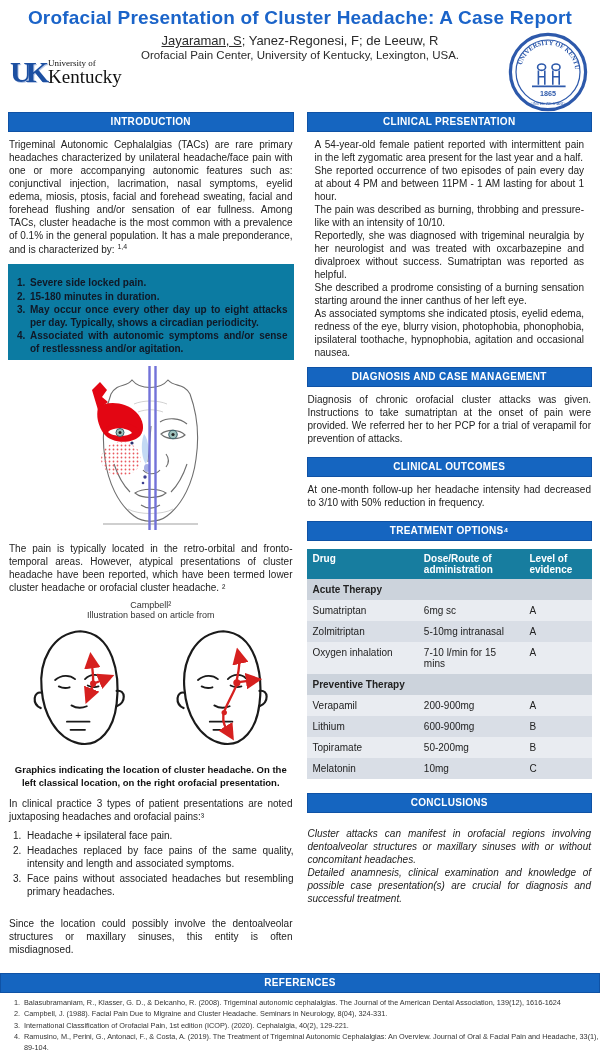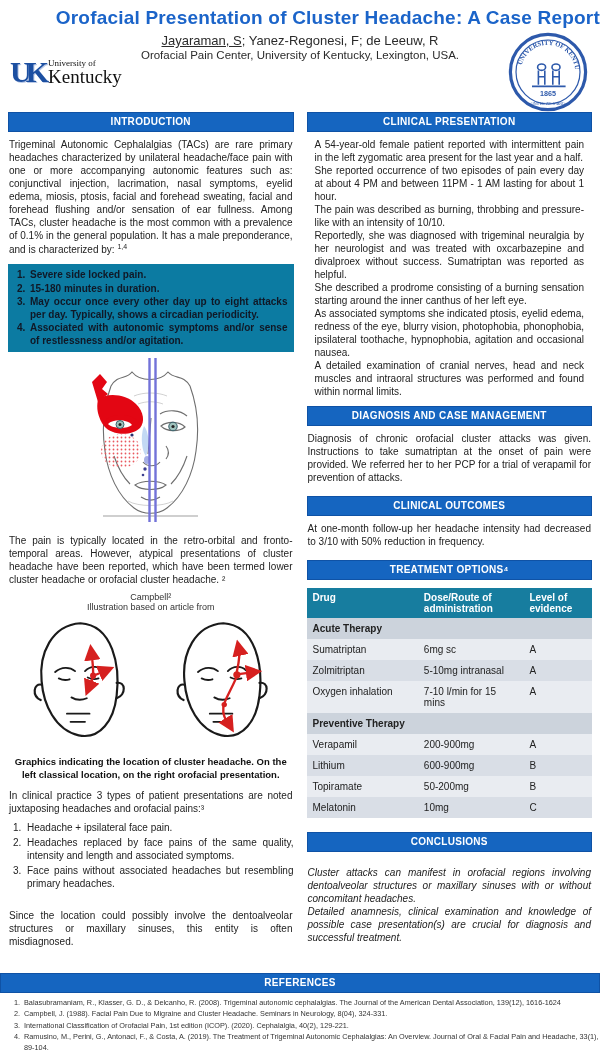--- a/index.html
+++ b/index.html
@@ -2,38 +2,38 @@
 <html><head>
 <meta charset="utf-8">
 <style>
   html,body{margin:0;padding:0;background:#fff;}
   .poster{
     position:relative;width:600px;height:1063px;background:#ffffff;
     font-family:"Liberation Sans",sans-serif;color:#222;overflow:hidden;
   }
   
   .hdr{position:relative;padding-top:7px;height:105px;}
-  .title{color:#1b64c9;font-size:19px;font-weight:bold;text-align:right;letter-spacing:.2px;}
+  .title{color:#1b64c9;font-size:19px;font-weight:bold;text-align:center;letter-spacing:.2px;}
   .authors{font-size:13px;color:#2b2b2b;text-align:center;margin-top:4px;}
   .authors .ul{text-decoration:underline;}
   .affil{font-size:11.5px;color:#2b2b2b;text-align:center;margin-top:1px;}
   .uklogo{position:absolute;left:10px;top:58px;display:flex;align-items:center;gap:5px;}
   .ukmark{font-family:"Liberation Serif",serif;font-weight:bold;font-size:30px;color:#1c4fa1;
     line-height:.9;letter-spacing:-6px;text-shadow:1px 1px 0 #b9c8e6;}
   .uktext .small{font-family:"Liberation Serif",serif;font-size:9px;color:#111;}
   .uktext .big{font-family:"Liberation Serif",serif;font-size:19px;color:#111;line-height:.9;}
   .seal{position:absolute;right:12px;top:32px;}
   
   .cols{position:absolute;top:112px;left:8px;width:584px;display:flex;gap:13px;}
   .col{width:286px;}
   .bar{background:#1565c0;border:1px solid #0f52a5;color:#fff;font-weight:bold;text-align:center;
     font-size:10px;padding:3px 0 4px;letter-spacing:.3px;}
   .col p{font-size:10px;line-height:1.3;text-align:justify;margin:6px 1px;}
   .tight p{margin:0 1px;}
-  .crit{background:#0c7ba2;color:#101826;font-weight:bold;margin:8px 0 4px;padding:4px 6px 5px 2px;}
+  .crit{background:#0c7ba2;color:#101826;font-weight:bold;margin:8px 0 4px;padding:12px 6px 5px 2px;}
   .crit ol{margin:0 0 0 18px;padding:0;font-size:10px;line-height:1.32;text-align:justify;}
   .crit li{padding-left:2px;}
   .plainlist{margin:4px 0 0 16px;padding:0;font-size:10px;line-height:1.35;text-align:justify;}
   .plainlist li{padding-left:3px;margin-bottom:1px;}
   .figwrap{text-align:center;margin:4px 0;}
   .note{font-size:9px;text-align:center;color:#333;margin:6px 0 0;}
   .boldcap{font-size:9.5px;font-weight:bold;text-align:center;color:#111;margin:2px 6px 8px;line-height:1.3;}
   
   table.tx{width:100%;border-collapse:collapse;font-size:10px;margin-top:8px;}
   table.tx th{background:#177d9f;color:#fff;font-weight:bold;text-align:left;padding:4px 6px;vertical-align:top;margin-top:44px;}
@@ -232,21 +232,20 @@
 
     <div class="col">
       <div class="bar">CLINICAL PRESENTATION</div>
       <div class="tight" style="margin:6px 7px 8px;">
         <p>A 54-year-old female patient reported with intermittent pain in the left zygomatic area present for the last year and a half.</p>
         <p>She reported occurrence of two episodes of pain every day at about 4 PM and between 11PM - 1 AM lasting for about 1 hour.</p>
         <p>The pain was described as burning, throbbing and pressure-like with an intensity of 10/10.</p>
         <p>Reportedly, she was diagnosed with trigeminal neuralgia by her neurologist and was treated with oxcarbazepine and divalproex without success. Sumatriptan was reported as helpful.</p>
         <p>She described a prodrome consisting of a burning sensation starting around the inner canthus of her left eye.</p>
         <p>As associated symptoms she indicated ptosis, eyelid edema, redness of the eye, blurry vision, photophobia, phonophobia, ipsilateral toothache, hypnophobia, agitation and occasional nausea.</p>
-        <p>A detailed examination of cranial nerves, head and neck muscles and intraoral structures was performed and found within normal limits.</p>
       </div>
 
       <div class="bar">DIAGNOSIS AND CASE MANAGEMENT</div>
       <p style="margin-bottom:12px;">Diagnosis of chronic orofacial cluster attacks was given. Instructions to take sumatriptan at the onset of pain were provided. We referred her to her PCP for a trial of verapamil for prevention of attacks.</p>
 
       <div class="bar">CLINICAL OUTCOMES</div>
       <p style="margin-bottom:12px;">At one-month follow-up her headache intensity had decreased to 3/10 with 50% reduction in frequency.</p>
 
       <div class="bar">TREATMENT OPTIONS⁴</div>
       <table class="tx">

